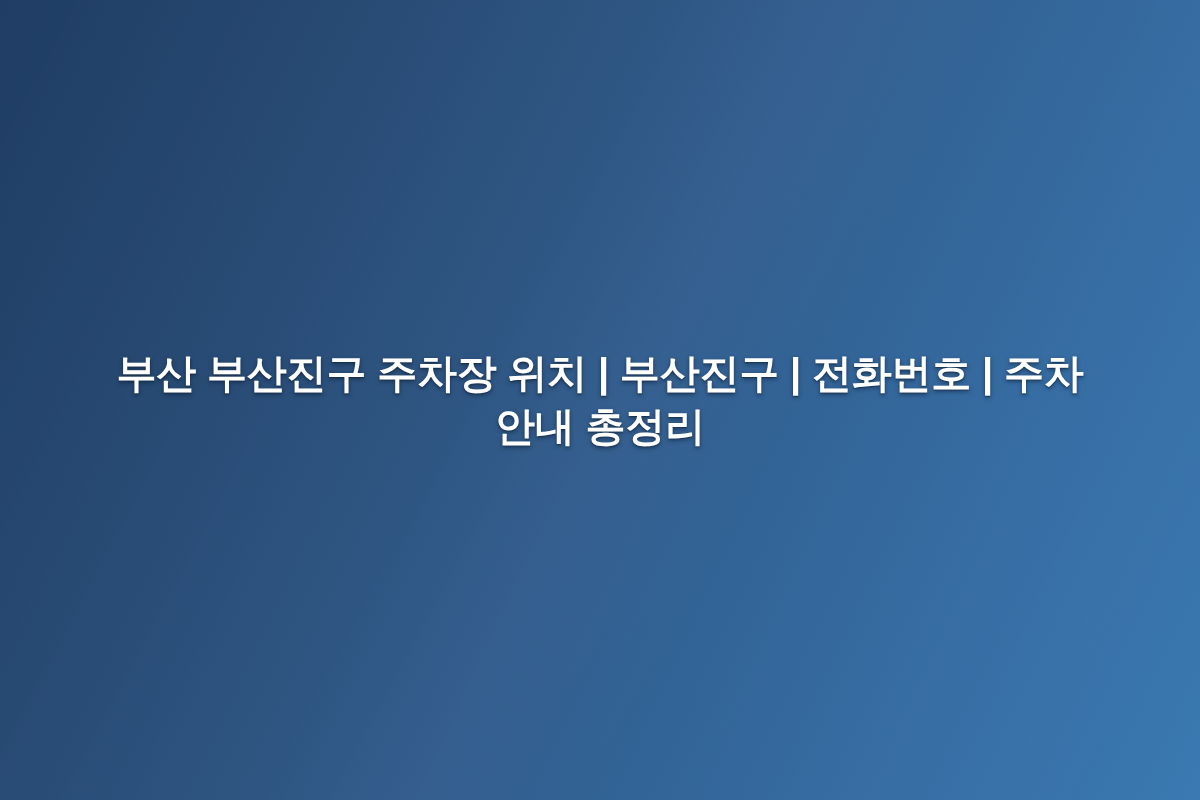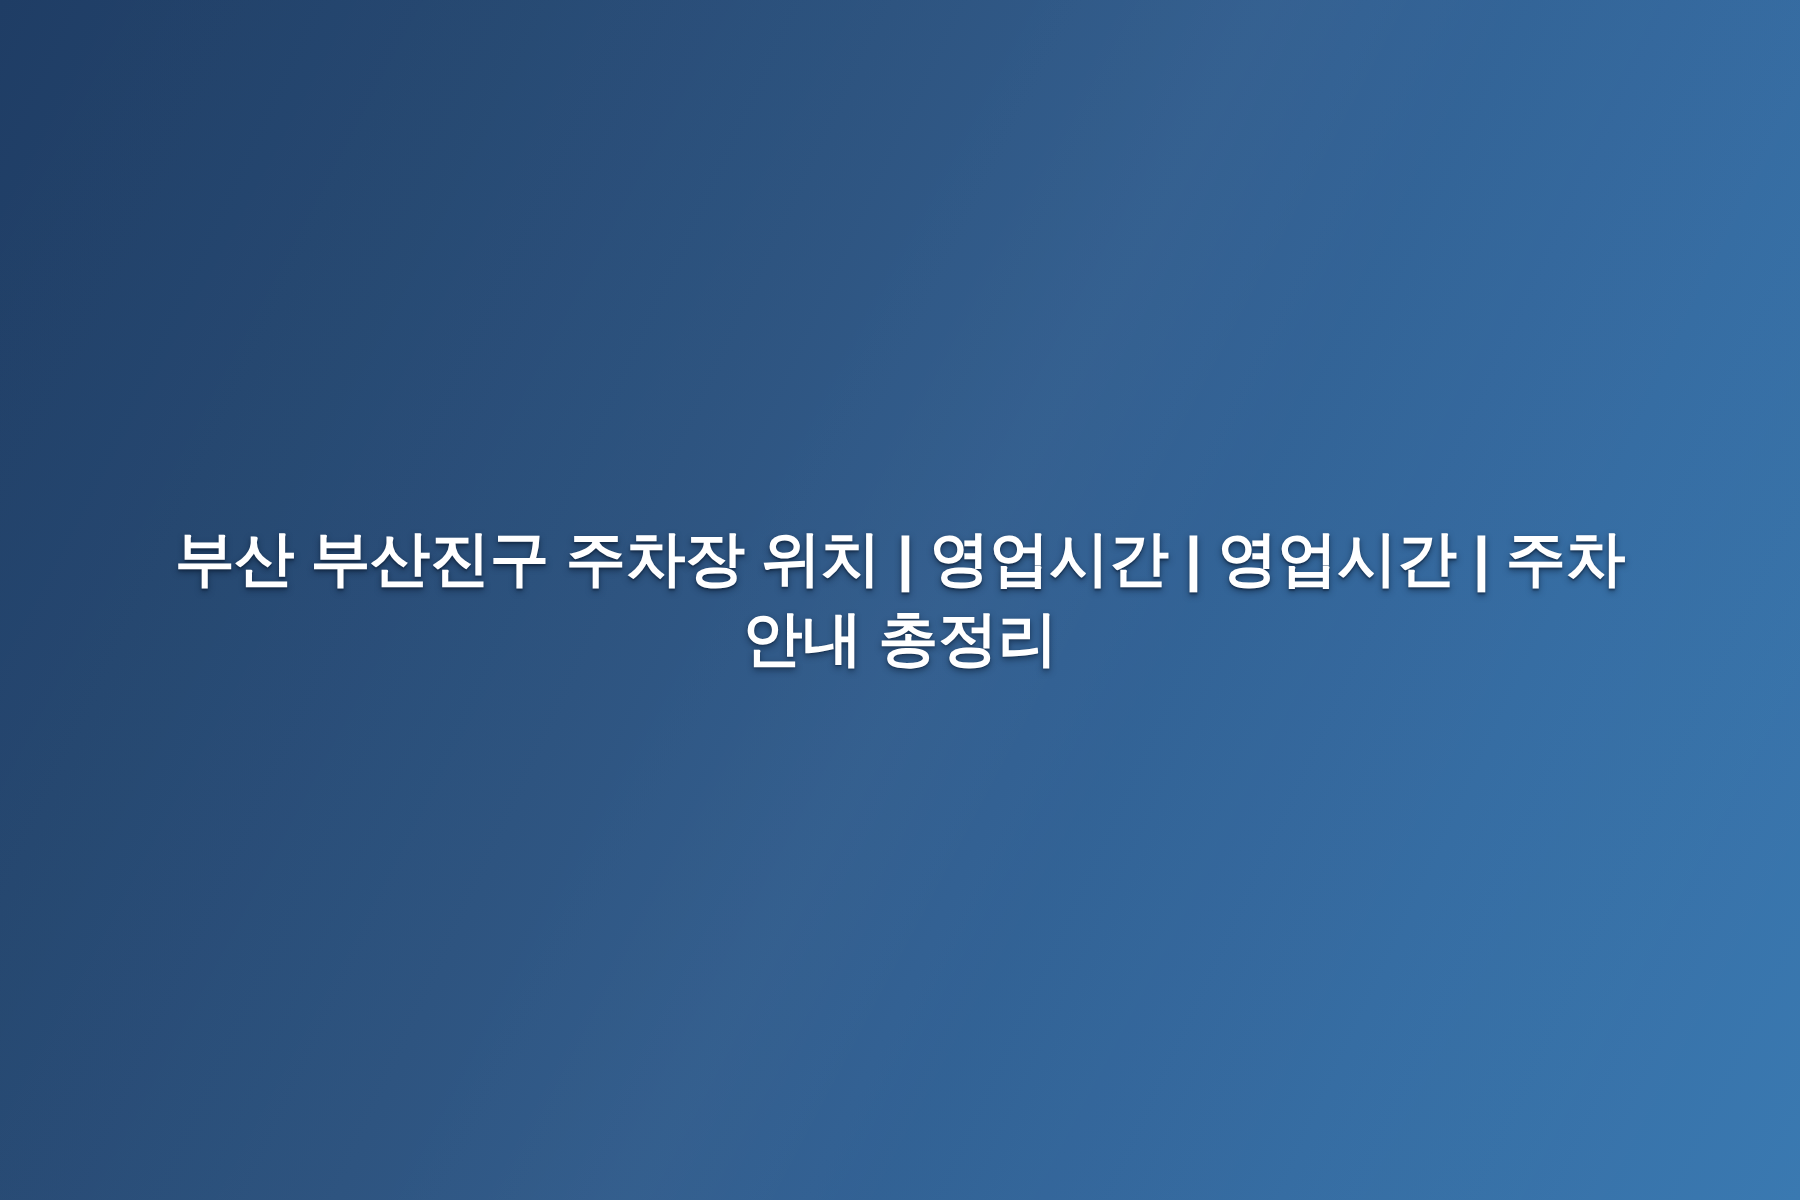--- a/index.html
+++ b/index.html
@@ -69,15 +69,15 @@
     word-break: keep-all;
     text-shadow: 0 2px 4px rgba(10, 26, 48, 0.55),
                  0 1px 1px rgba(10, 26, 48, 0.40);
   }
 </style>
 </head>
 <body>
 
 <div class="banner">
   <div class="banner-inner">
-    <h1 class="banner-title">부산 부산진구 주차장 위치 | 영업시간 | 영업시간 | 주차 안내 총정리</h1>
+    <h1 class="banner-title">부산 부산진구 주차장 위치 | 부산진구 | 전화번호 | 주차 안내 총정리</h1>
   </div>
 </div>
 
 </body></html>

